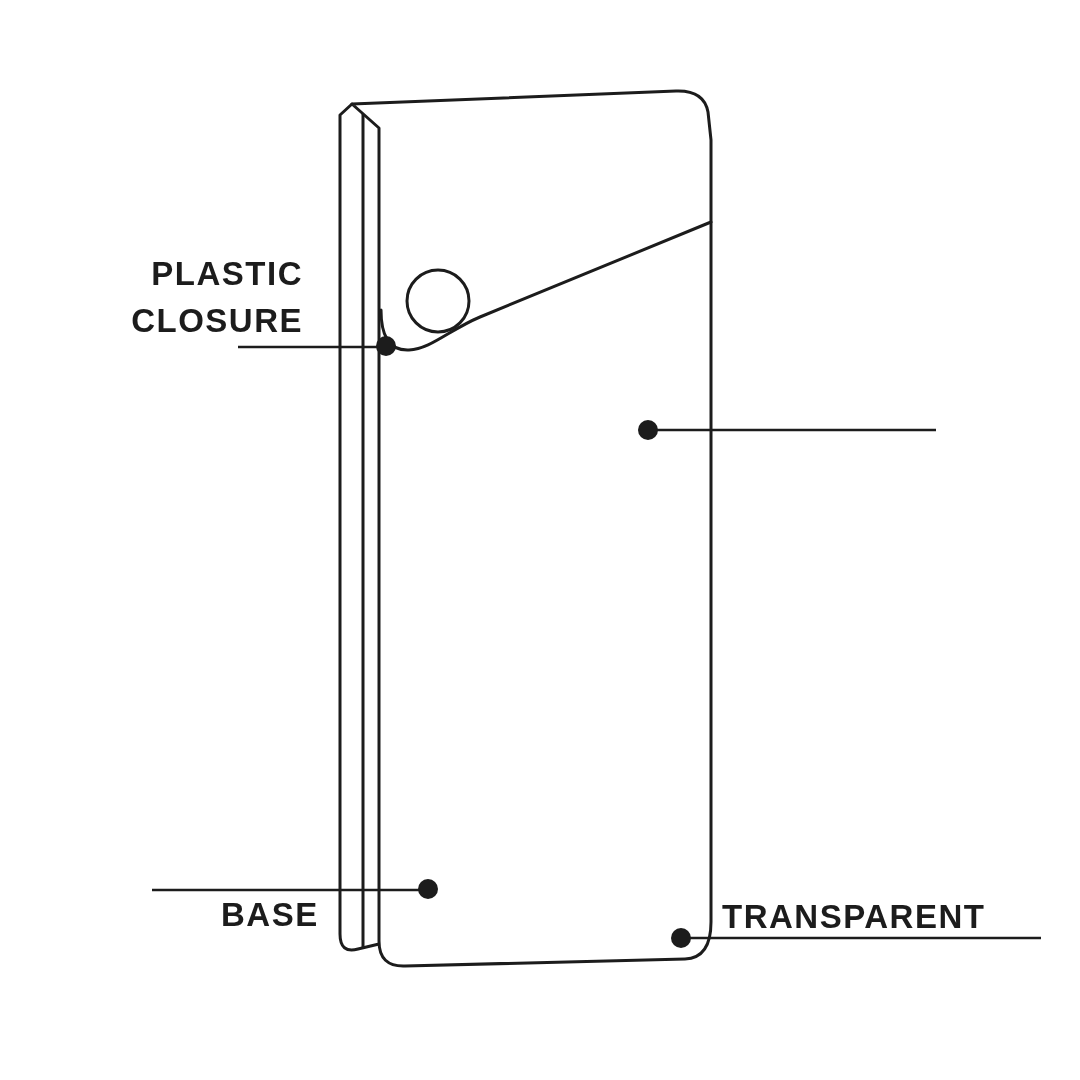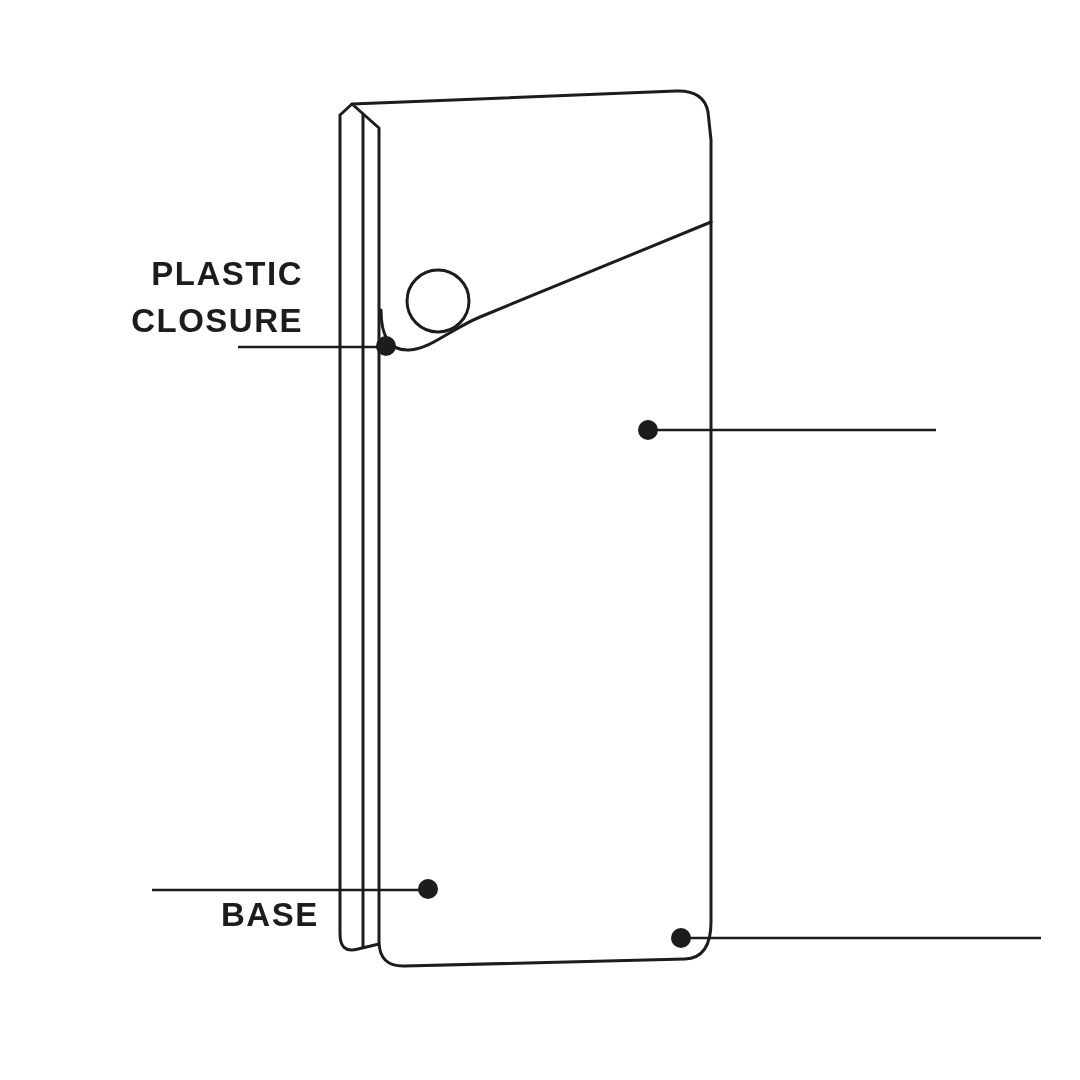--- a/index.html
+++ b/index.html
@@ -64,14 +64,15 @@
   </svg>
 
   <div class="callout-label align-right" style="top: 250px; right: 777px;">
     <div>PLASTIC</div>
     <div>CLOSURE</div>
   </div>
 
 
   <div class="callout-label" style="top: 891px; left: 181px; margin-left: 40px;">BASE</div>
 
+  <div class="callout-label" style="top: 893px; left: 722px;">TRANSPARENT</div>
 
 </div>
 
 </body></html>

